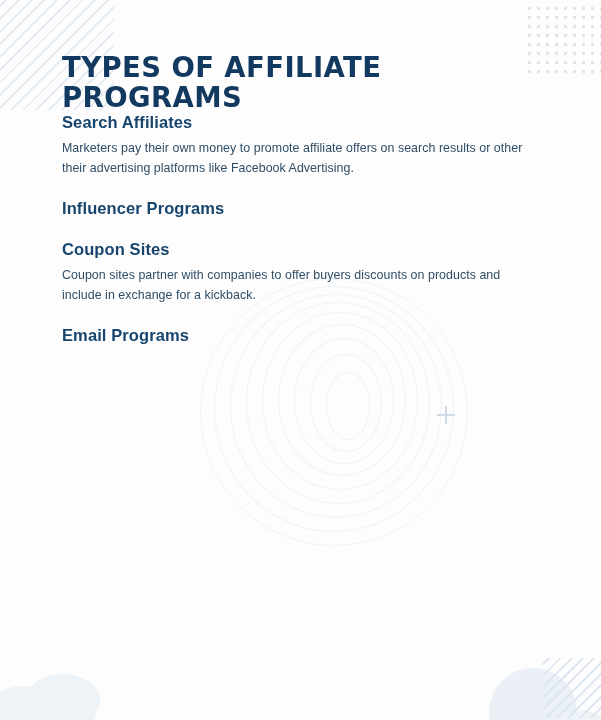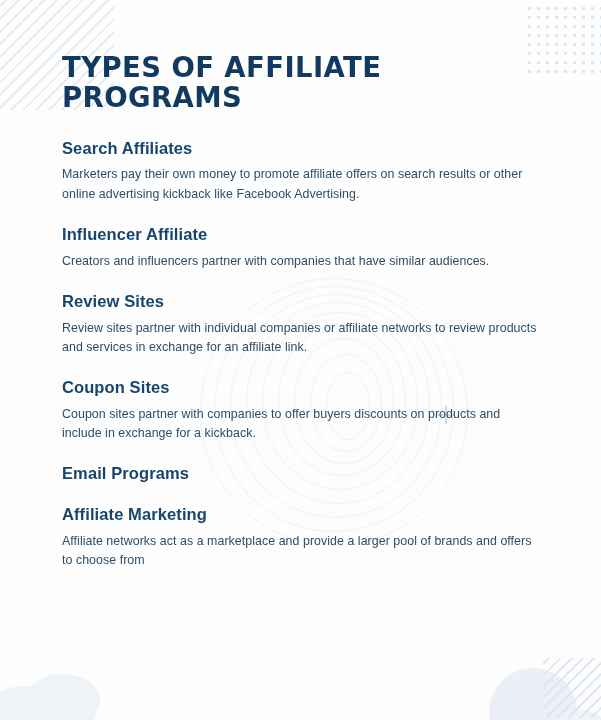--- a/index.html
+++ b/index.html
@@ -136,21 +136,20 @@
     padding-top: 52px;
     font-size: 27.5px;
     line-height: 1.1;
     letter-spacing: 0.4px;
     font-weight: 800;
     color: #12395f;
     text-transform: uppercase;
     font-family: "DejaVu Sans", sans-serif;
   }
   .sections {
-    margin-top: 26px;
   }
   .section {
     margin-bottom: 21px;
   }
   .section h2 {
     margin: 0 0 7px 0;
     font-size: 16.5px;
     line-height: 1.2;
     font-weight: 700;
     color: #17456e;
@@ -195,42 +194,33 @@
   <div class="deco circle-br2"></div>
   <div class="deco hatch-br"></div>
 
   <div class="content">
     <h1 class="title">TYPES OF AFFILIATE PROGRAMS</h1>
 
     <div class="sections">
 
       <div class="section">
         <h2>Search Affiliates</h2>
-        <p>Marketers pay their own money to promote affiliate offers on search results or other online advertising kickback like Facebook Advertising.</p>
-      </div>
-
-      <div class="section">
-        <h2>Influencer Affiliate</h2>
-        <p>Creators and influencers partner with companies that have similar audiences.</p>
-      </div>
-
-      <div class="section">
-        <h2>Review Sites</h2>
-        <p>Review sites partner with individual companies or affiliate networks to review products and services in exchange for an affiliate link.</p>
-      </div>
+        <p>Marketers pay their own money to promote affiliate offers on search results or other their advertising platforms like Facebook Advertising.</p>
+      </div>
+
+      <div class="section">
+        <h2>Influencer Programs</h2>
+      </div>
+
 
       <div class="section">
         <h2>Coupon Sites</h2>
         <p>Coupon sites partner with companies to offer buyers discounts on products and include in exchange for a kickback.</p>
       </div>
 
       <div class="section">
         <h2>Email Programs</h2>
       </div>
 
-      <div class="section">
-        <h2>Affiliate Marketing</h2>
-        <p>Affiliate networks act as a marketplace and provide a larger pool of brands and offers to choose from</p>
-      </div>
 
     </div>
   </div>
 </div>
 
 </body></html>

